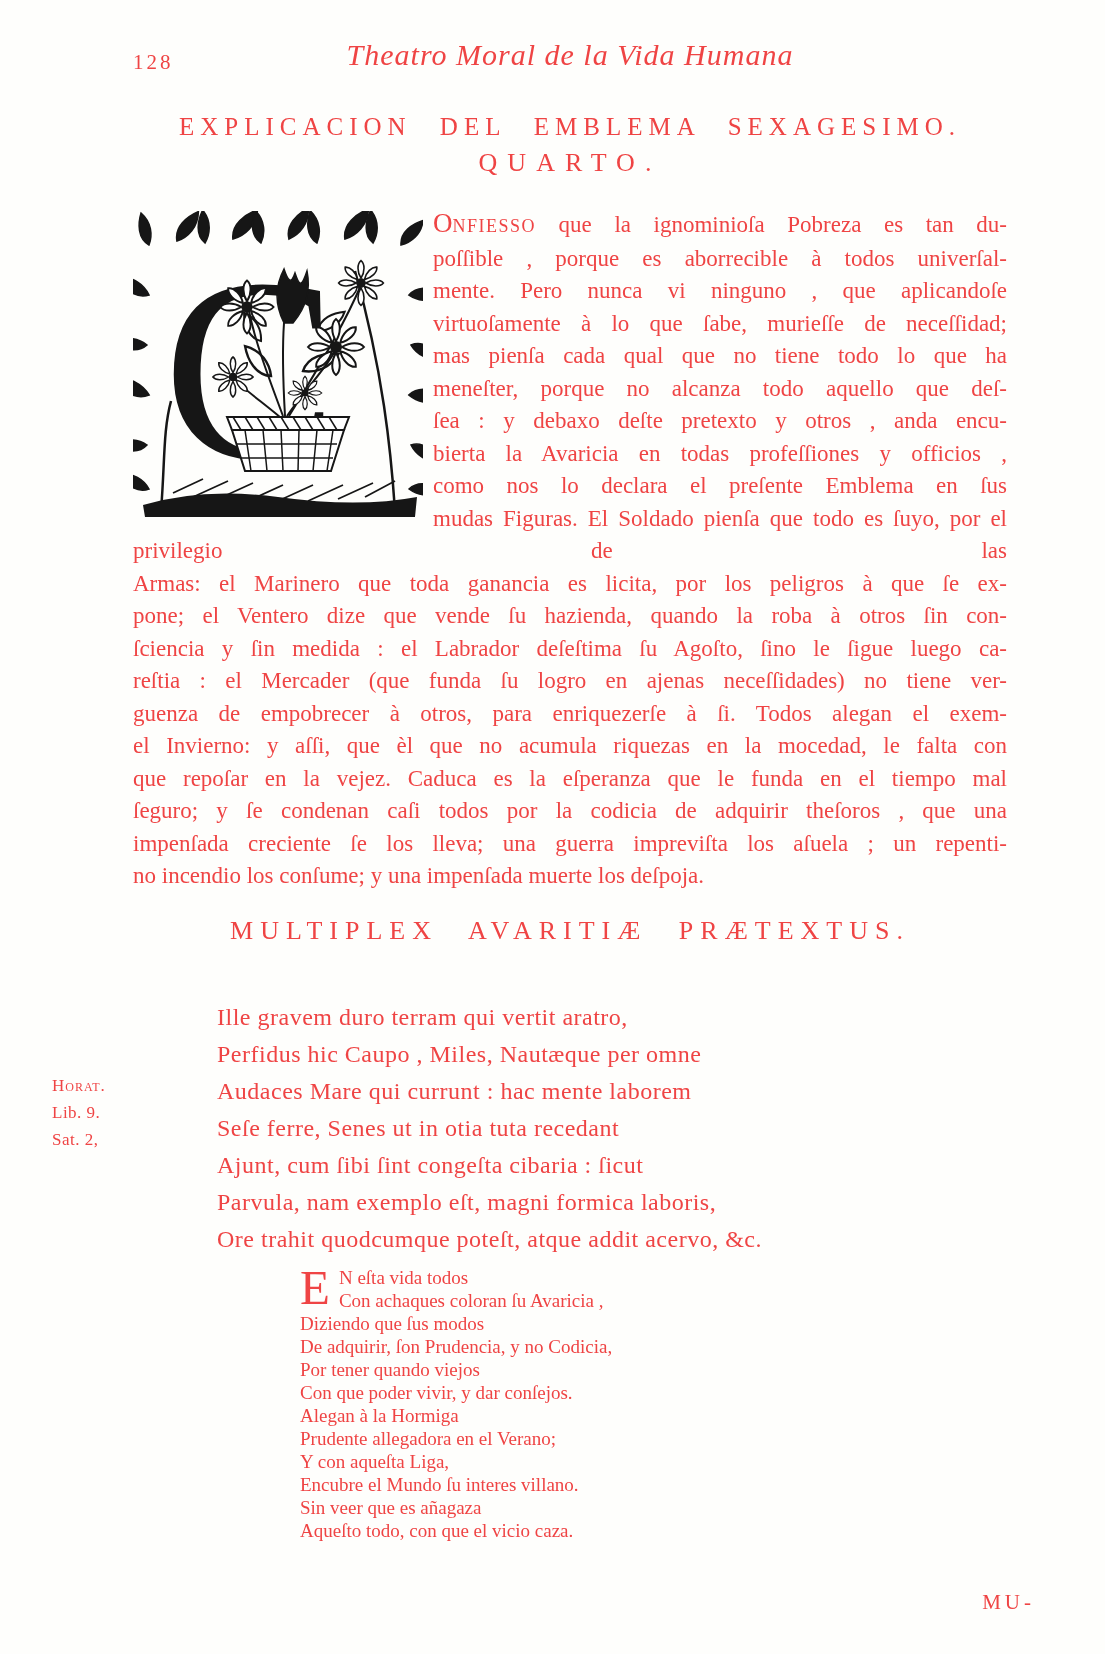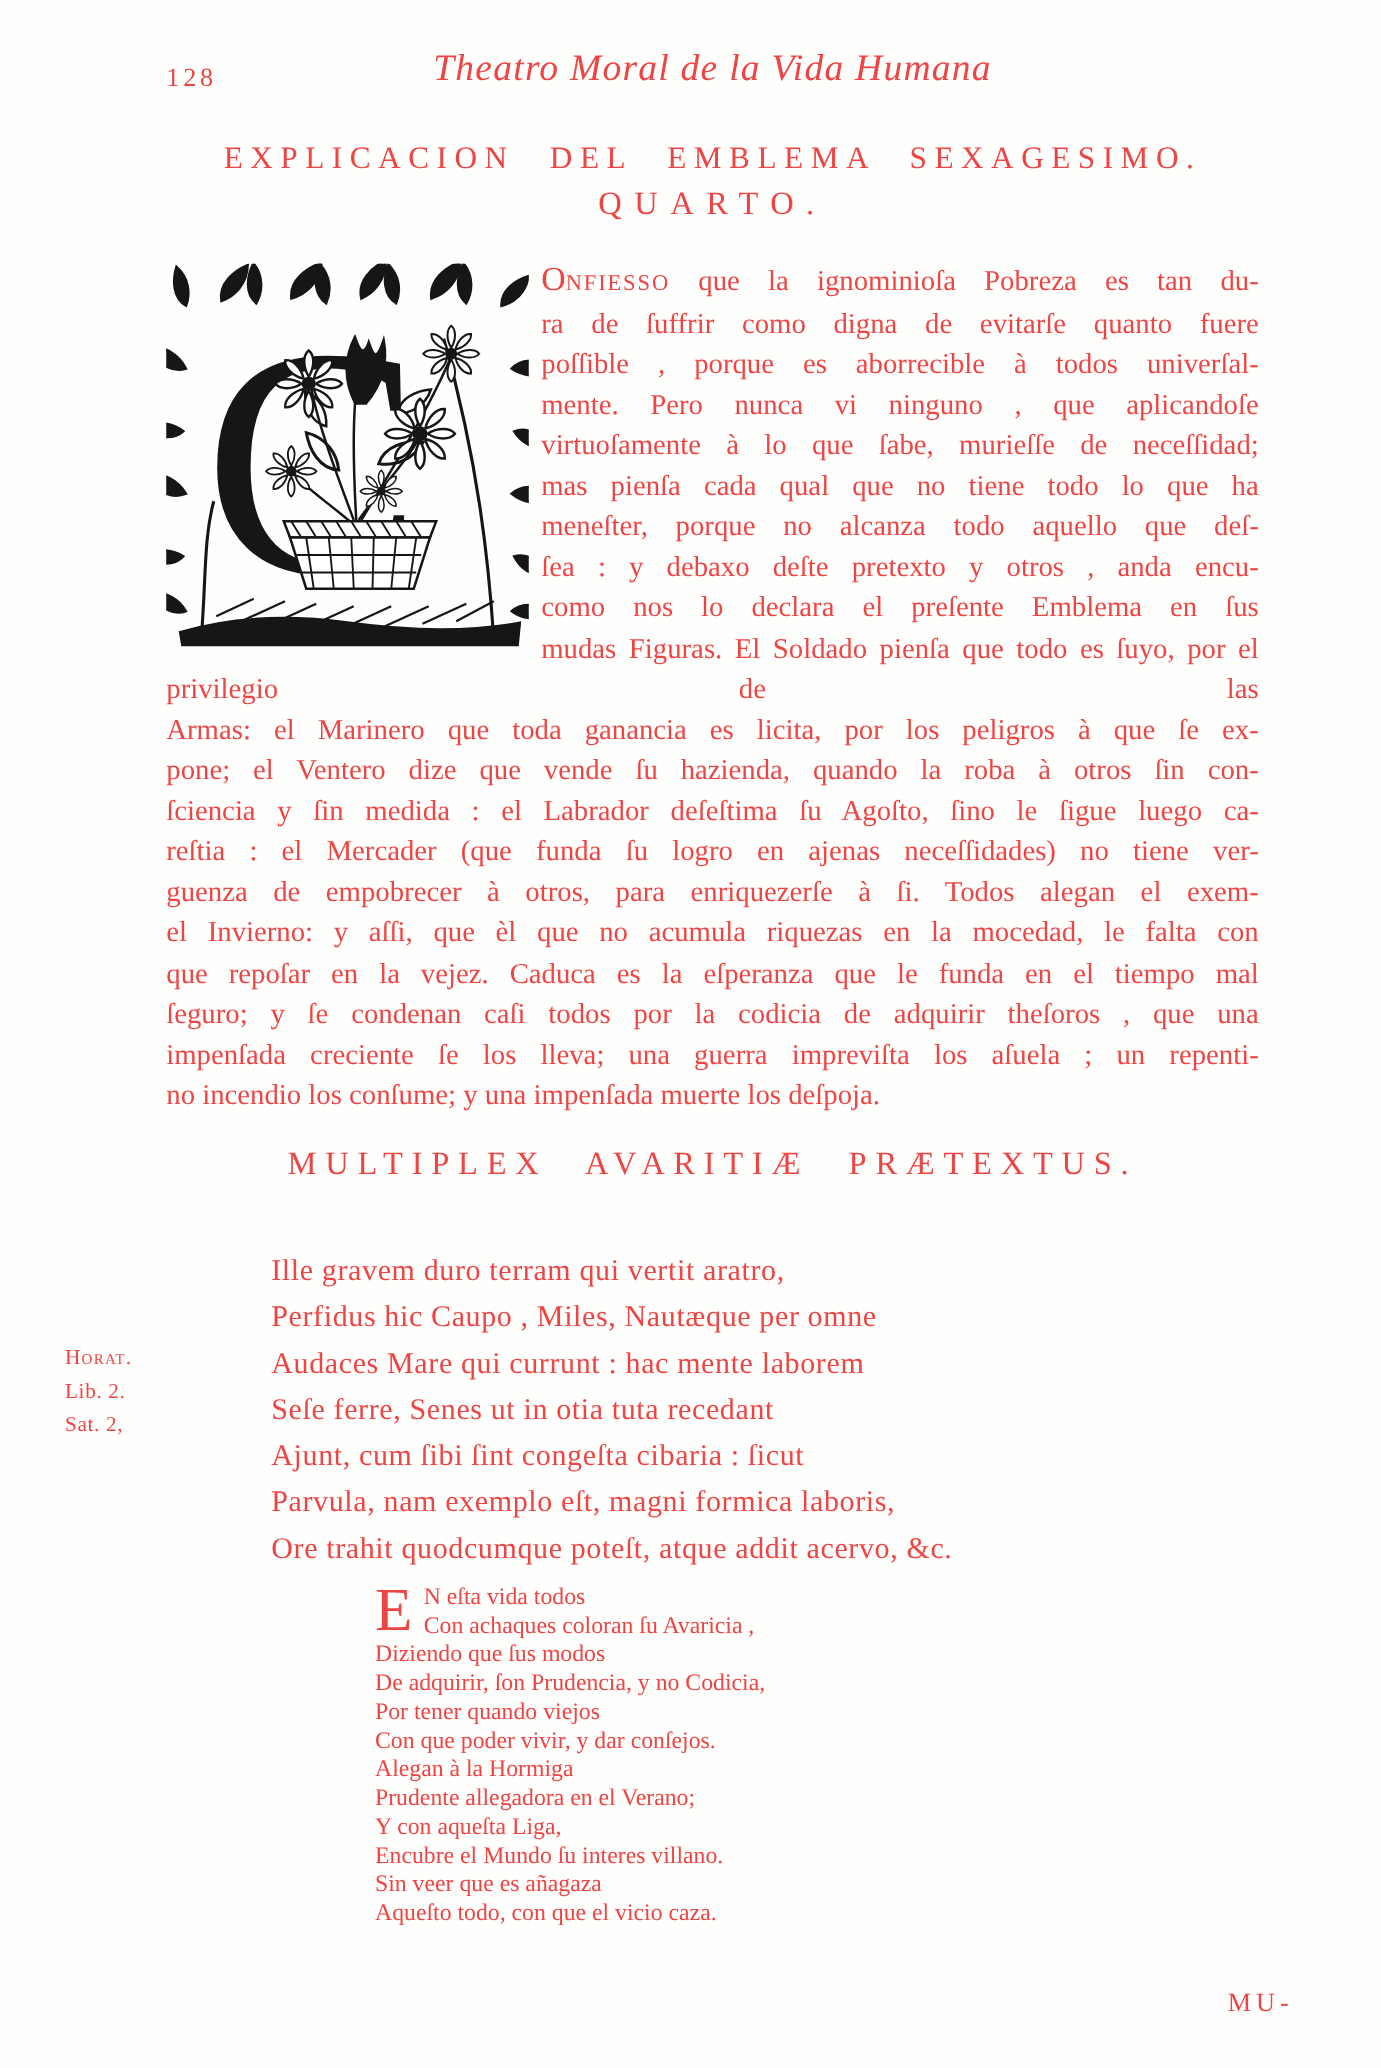--- a/index.html
+++ b/index.html
@@ -210,27 +210,27 @@
           <path d="M10,294 Q70,276 145,286 Q225,297 284,286 L282,306 L12,306 Z" fill="#161616"></path>
         </g>
       </svg>
     </div>
 
     <div class="para-right">
       <div class="body-line">
         <span class="lead-cap">O</span><span class="fw-caps">NFIESSO</span><span> que la ignominioſa Pobreza es tan du-</span>
       </div>
       <div>
-          <div class="body-line">ra de ſuffrir como digna de evitarſe quanto fuere</div>
           <div class="body-line">poſſible , porque es aborrecible à todos univerſal-</div>
           <div class="body-line">mente. Pero nunca vi ninguno , que aplicandoſe</div>
           <div class="body-line">virtuoſamente à lo que ſabe, murieſſe de neceſſidad;</div>
           <div class="body-line">mas pienſa cada qual que no tiene todo lo que ha</div>
           <div class="body-line">meneſter, porque no alcanza todo aquello que deſ-</div>
           <div class="body-line">ſea : y debaxo deſte pretexto y otros , anda encu-</div>
+          <div class="body-line">bierta la Avaricia en todas profeſſiones y officios ,</div>
           <div class="body-line">como nos lo declara el preſente Emblema en ſus</div>
         </div>
     </div>
 
     <div class="para-full">
         <div class="body-line">mudas Figuras. El Soldado pienſa que todo es ſuyo, por el privilegio de las</div>
         <div class="body-line">Armas: el Marinero que toda ganancia es licita, por los peligros à que ſe ex-</div>
         <div class="body-line">pone; el Ventero dize que vende ſu hazienda, quando la roba à otros ſin con-</div>
         <div class="body-line">ſciencia y ſin medida : el Labrador deſeſtima ſu Agoſto, ſino le ſigue luego ca-</div>
         <div class="body-line">reſtia : el Mercader (que funda ſu logro en ajenas neceſſidades) no tiene ver-</div>
@@ -240,21 +240,21 @@
         <div class="body-line">ſeguro; y ſe condenan caſi todos por la codicia de adquirir theſoros , que una</div>
         <div class="body-line">impenſada creciente ſe los lleva; una guerra impreviſta los aſuela ; un repenti-</div>
         <div class="body-line">no incendio los conſume; y una impenſada muerte los deſpoja.</div>
       </div>
   </div>
 
   <div class="latin-heading">MULTIPLEX AVARITIÆ PRÆTEXTUS.</div>
 
   <div class="margin-note">
       <div class="mn-line">Horat.</div>
-      <div class="mn-line">Lib. 2.</div>
+      <div class="mn-line">Lib. 9.</div>
       <div class="mn-line">Sat. 2,</div>
     </div>
 
   <div class="latin-verse">
       <div class="verse-line">Ille gravem duro terram qui vertit aratro,</div>
       <div class="verse-line">Perfidus hic Caupo , Miles, Nautæque per omne</div>
       <div class="verse-line">Audaces Mare qui currunt : hac mente laborem</div>
       <div class="verse-line">Seſe ferre, Senes ut in otia tuta recedant</div>
       <div class="verse-line">Ajunt, cum ſibi ſint congeſta cibaria : ſicut</div>
       <div class="verse-line">Parvula, nam exemplo eſt, magni formica laboris,</div>

